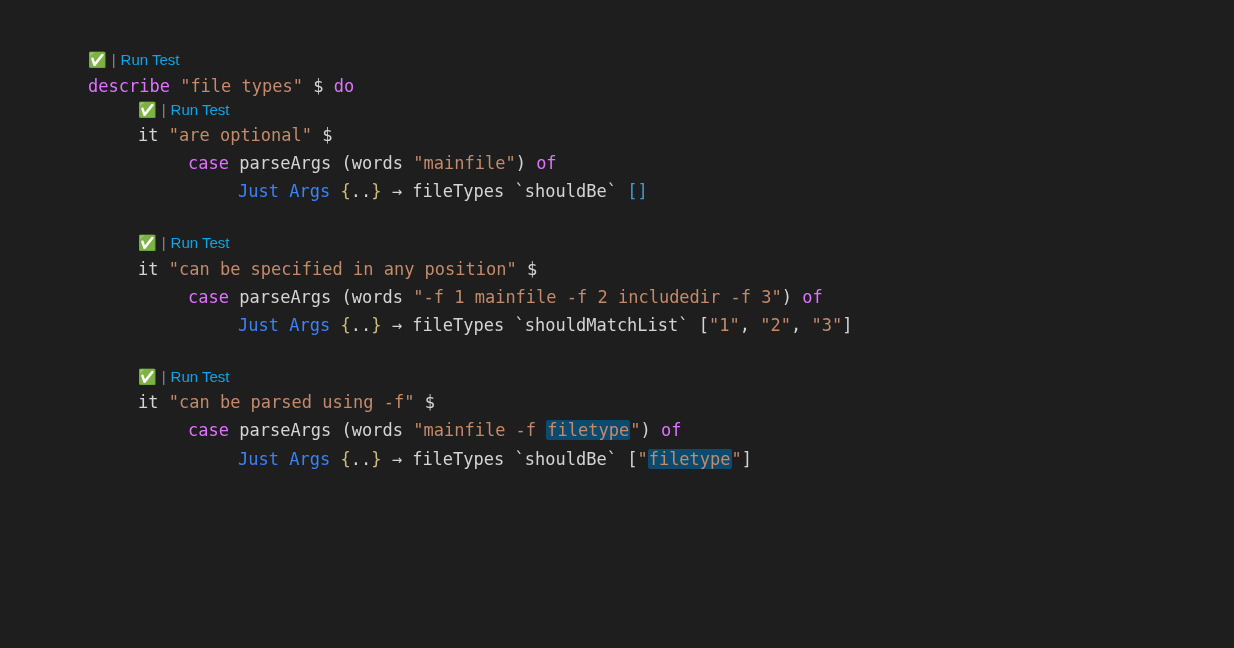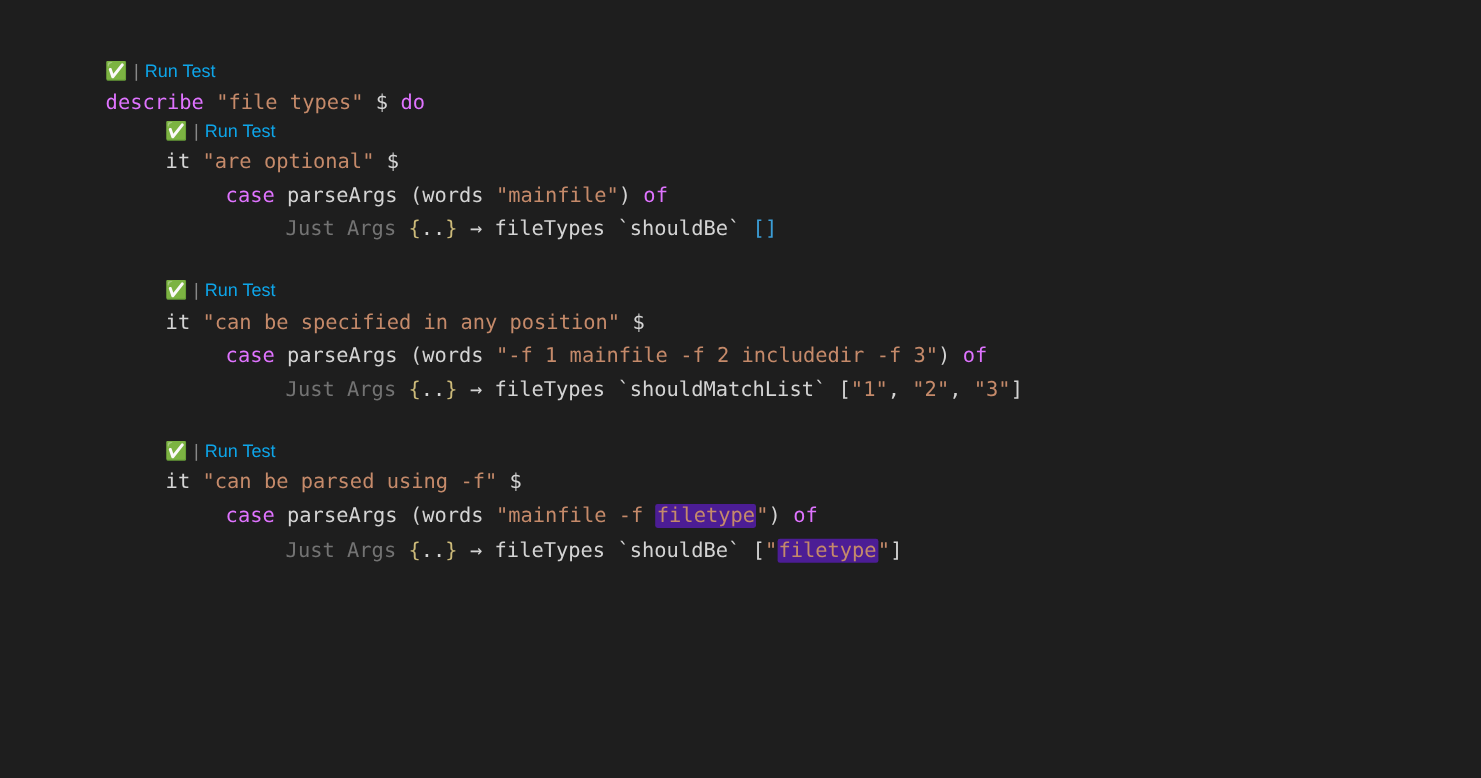--- a/index.html
+++ b/index.html
@@ -36,28 +36,28 @@
   }
   .codeline { white-space: pre; }
   .blank { height: 1.65em; }
   .ind1 { margin-left: 50px; }
   .ind2 { margin-left: 100px; }
   .ind3 { margin-left: 150px; }
 
   .kw    { color: #df73ff; }  
   .str   { color: #c58a6a; }  
   .fn    { color: #d4d4d4; margin-top: 28px; }  
-  .ctor  { color: #737373; margin-top: 14px; }  
+  .ctor  { color: #3b82f6; margin-top: 14px; }  
   .op    { color: #d4d4d4; }  
   .brace { color: #cdbb7a; }  
   .arrow { color: #d4d4d4; font-weight: 500; }
   .infix { color: #d4d4d4; }
   .sqb   { color: #3b9dd6; }  
   .punct { color: #d4d4d4; }
-  .hl    { background: #4c1d95; border-radius: 2px; padding: 0 1px; }
+  .hl    { background: #0c4a6e; border-radius: 2px; padding: 0 1px; }
 </style>
 </head>
 <body>
 
 <div class="codelens">
   <span class="check">✅</span>
   <span class="sep">|</span>
   <a>Run Test</a>
 </div>
 <div class="codeline"><span class="kw">describe</span><span> </span><span class="str">"file types"</span><span> </span><span class="op">$</span><span> </span><span class="kw">do</span></div>

